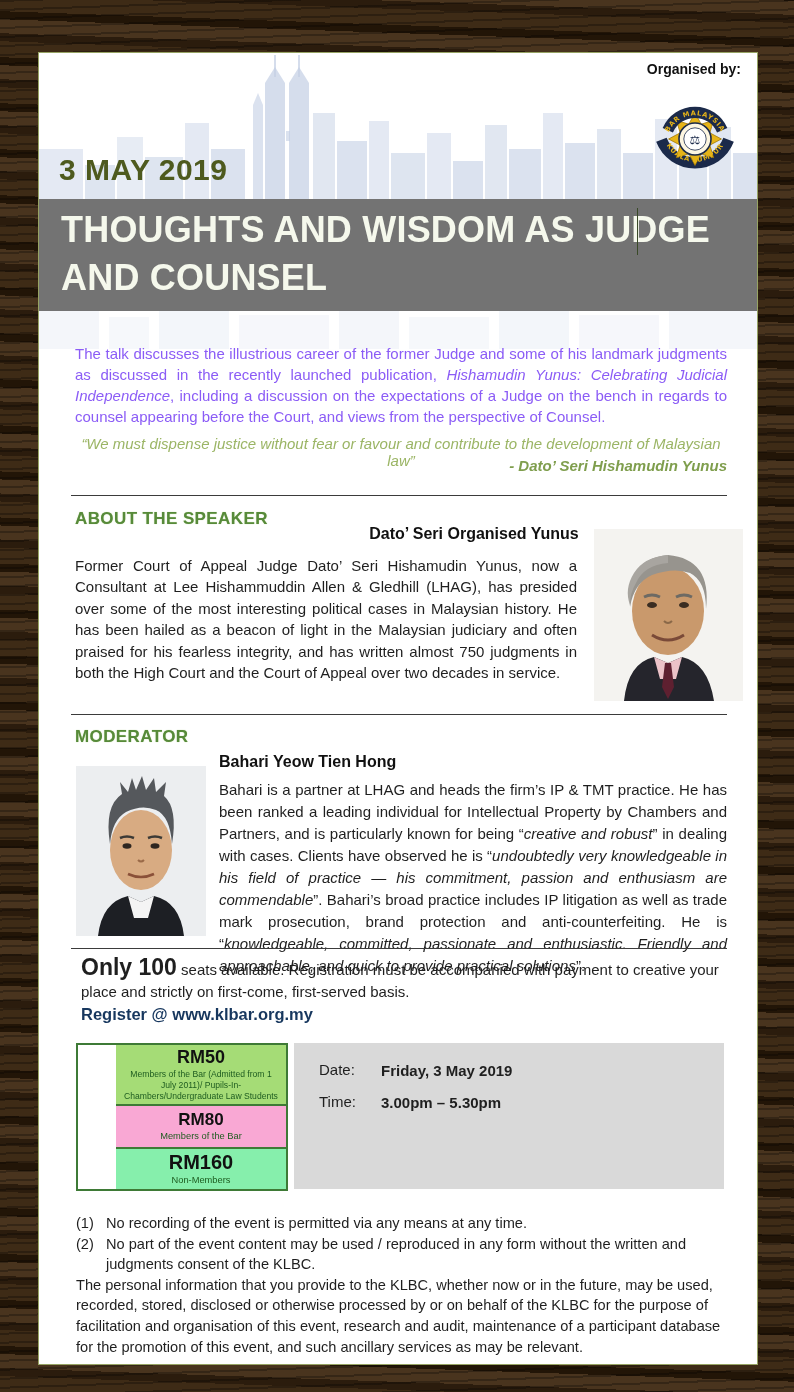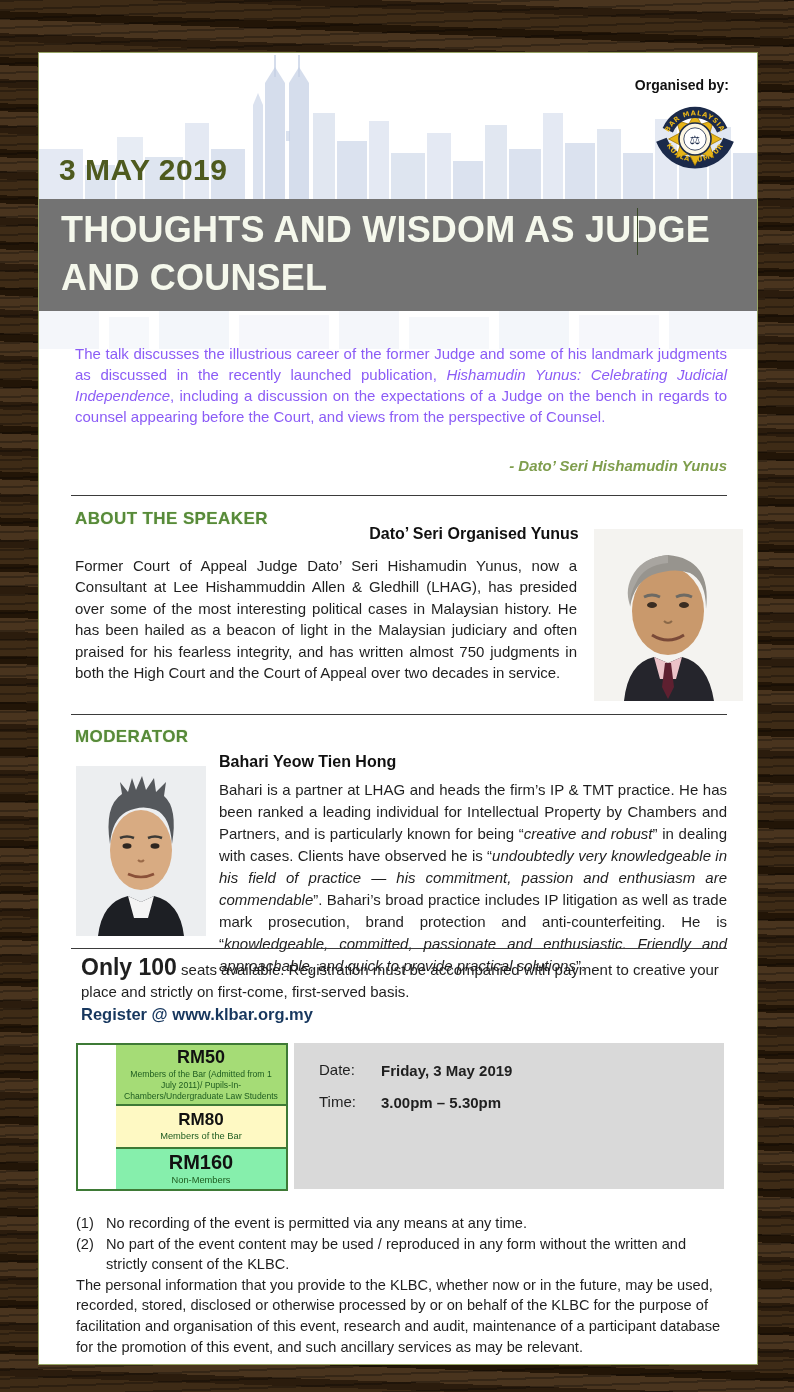--- a/index.html
+++ b/index.html
@@ -8,21 +8,21 @@
     background-color:#33220f;
     background-image:
       repeating-linear-gradient(178deg, rgba(0,0,0,.28) 0 2px, rgba(0,0,0,0) 2px 9px),
       repeating-linear-gradient(2deg, #3e2b16 0 16px, #2b1c0d 16px 24px, #49341e 24px 38px, #221507 38px 46px);
   }
   #paper{position:absolute;left:38px;top:52px;width:720px;height:1313px;
     background:#ffffff;border:1px solid #97a464;box-sizing:border-box;overflow:hidden;}
   .abs{position:absolute;}
 
   
-  .organised{top:8px;right:28px;font-size:14px;font-weight:bold;color:#111;margin-top:16px;}
+  .organised{top:8px;right:16px;font-size:14px;font-weight:bold;color:#111;}
   .logo{top:40px;right:22px;width:80px;height:92px;}
   .date-heading{left:20px;top:100px;font-size:30px;font-weight:bold;color:#4e5a1e;letter-spacing:.5px;}
   .banner{left:0;top:146px;width:720px;height:112px;background:#737373;box-sizing:border-box;
     padding:7px 0 0 22px;}
   .banner .t{font-size:36px;font-weight:bold;color:#f5f8ec;line-height:48px;letter-spacing:.2px;}
   .cursor-artifact{left:598px;top:155px;width:1px;height:47px;background:#3a4a28;}
 
   
   .skyline{left:0;top:0;width:720px;height:146px;}
   .skyline-reflect{left:0;top:258px;width:720px;height:38px;opacity:.35;}
@@ -51,21 +51,21 @@
   .seats{left:42px;top:903px;width:650px;font-size:15px;line-height:22px;color:#1f1f1f;}
   .seats .big{font-size:23px;font-weight:bold;}
   .register{left:42px;top:952px;font-size:16.5px;font-weight:bold;color:#17375e;}
 
   
   .pricing{left:37px;top:990px;width:212px;height:148px;border:2px solid #3e7a36;box-sizing:border-box;
     display:flex;flex-direction:column;padding-left:38px;}
   .price-row{box-sizing:border-box;border-bottom:2px solid #3e7a36;flex:1;display:flex;
     flex-direction:column;align-items:center;justify-content:center;padding:2px 6px;text-align:center;}
   .price-row:last-child{border-bottom:none;}
-  .row-1{background:#a5dc76;} .row-2{background:#fef9c3;} .row-3{background:#86efac;}
+  .row-1{background:#a5dc76;} .row-2{background:#f9a8d4;} .row-3{background:#86efac;}
   .price-amt{font-weight:bold;color:#111;}
   .row-1 .price-amt{font-size:18px;} .row-2 .price-amt{font-size:17px;} .row-3 .price-amt{font-size:20px;}
   .price-aud{font-size:8.6px;line-height:11px;color:#1e5c20;margin-top:1px;}
   .row-2 .price-aud,.row-3 .price-aud{font-size:9.3px;}
 
   
   .event-panel{left:255px;top:990px;width:430px;height:146px;background:#d9d9d9;box-sizing:border-box;
     padding:18px 10px 0 25px;font-size:15px;color:#1f1f1f;}
   .event-row{display:grid;grid-template-columns:62px 1fr;margin-bottom:12px;}
   .event-row .val{font-weight:bold;line-height:20px;}
@@ -151,20 +151,21 @@
           <rect x="200" y="4" width="90" height="34" opacity=".45"></rect>
         <rect x="300" y="0" width="60" height="38" opacity=".5"></rect>
           <rect x="370" y="6" width="80" height="32" opacity=".4"></rect>
         <rect x="460" y="0" width="70" height="38" opacity=".55"></rect>
           <rect x="540" y="4" width="80" height="34" opacity=".45"></rect>
         <rect x="630" y="0" width="90" height="38" opacity=".5"></rect>
       </g>
     </svg>
 
     <div class="abs intro"><span>The talk discusses the illustrious career of the former Judge and some of his landmark judgments as discussed in the recently launched publication, </span><i>Hishamudin Yunus: Celebrating Judicial Independence</i><span>, including a discussion on the expectations of a Judge on the bench in regards to counsel appearing before the Court, and views from the perspective of Counsel.</span></div>
+    <div class="abs quote">“We must dispense justice without fear or favour and contribute to the development of Malaysian law”</div>
     <div class="abs quote-attr">- Dato’ Seri Hishamudin Yunus</div>
 
     <div class="abs sep sep1"></div>
 
     <div class="abs section-heading about-heading">ABOUT THE SPEAKER</div>
     <div class="abs speaker-name">Dato’ Seri Organised Yunus</div>
     <div class="abs speaker-bio">Former Court of Appeal Judge Dato’ Seri Hishamudin Yunus, now a Consultant at Lee Hishammuddin Allen &amp; Gledhill (LHAG), has presided over some of the most interesting political cases in Malaysian history. He has been hailed as a beacon of light in the Malaysian judiciary and often praised for his fearless integrity, and has written almost 750 judgments in both the High Court and the Court of Appeal over two decades in service.</div>
     <svg class="abs speaker-photo" viewBox="0 0 149 172">
       <rect width="149" height="172" fill="#f4f3f0"></rect>
       <rect width="149" height="172" fill="url(#spbg)" opacity="0"></rect>
@@ -238,19 +239,19 @@
       </div>
     </div>
 
     <div class="abs notes">
       <div class="note-item">
         <div>(1)</div>
         <div>No recording of the event is permitted via any means at any time.</div>
       </div>
       <div class="note-item">
         <div>(2)</div>
-        <div>No part of the event content may be used / reproduced in any form without the written and strictly consent of the KLBC.</div>
+        <div>No part of the event content may be used / reproduced in any form without the written and judgments consent of the KLBC.</div>
       </div>
       <div class="pdpa">The personal information that you provide to the KLBC, whether now or in the future, may be used, recorded, stored, disclosed or otherwise processed by or on behalf of the KLBC for the purpose of facilitation and organisation of this event, research and audit, maintenance of a participant database for the promotion of this event, and such ancillary services as may be relevant.</div>
     </div>
 
   </div>
 </div>
 
 </body></html>

